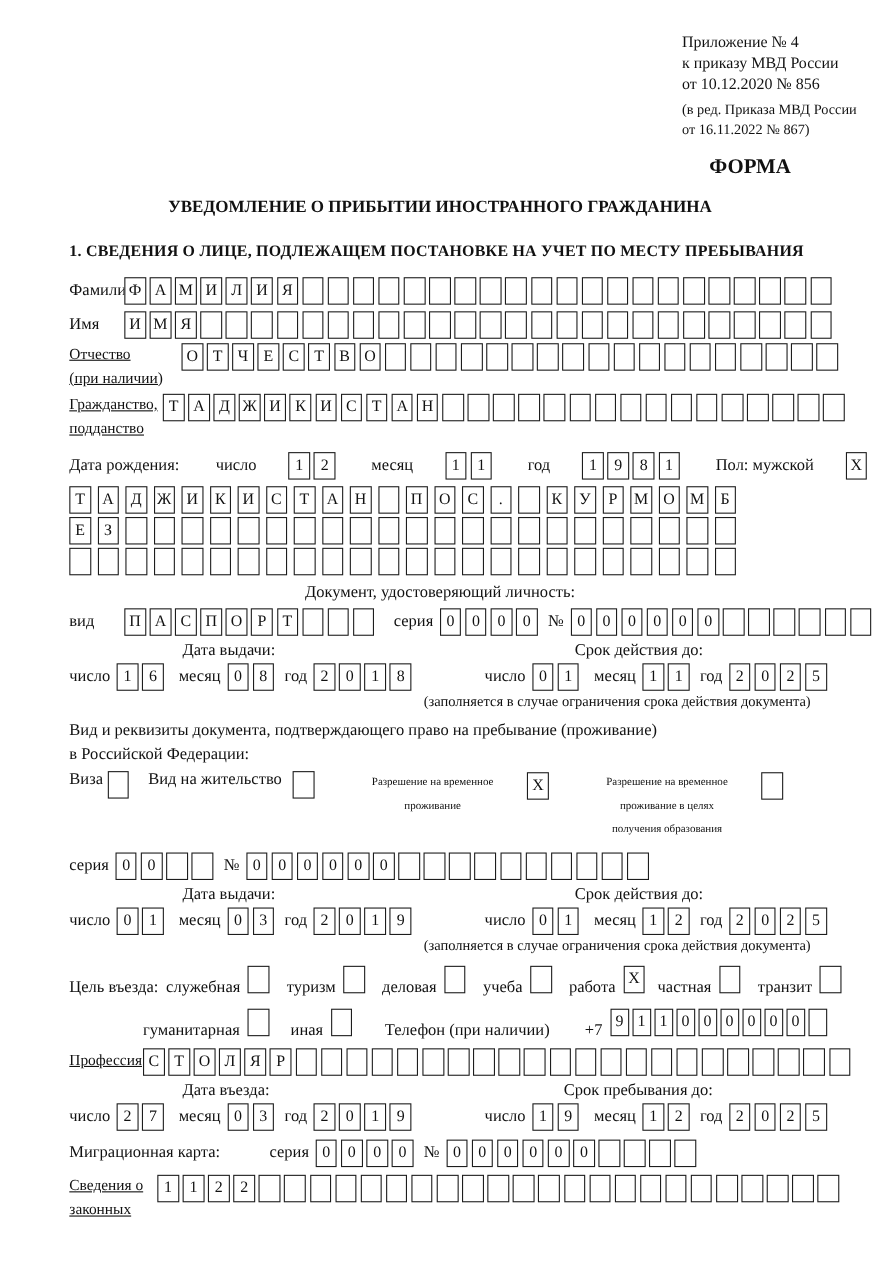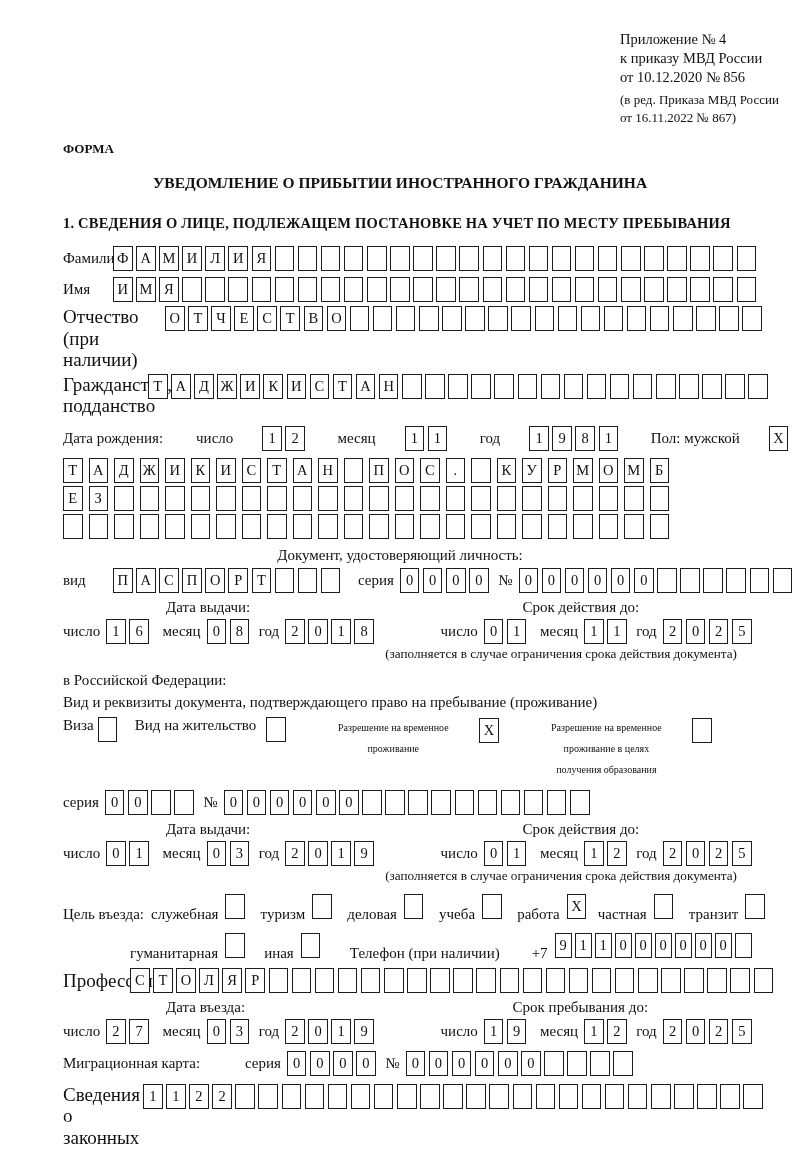--- a/index.html
+++ b/index.html
@@ -4,39 +4,39 @@
 <style>
   html,body{margin:0;padding:0;background:#ffffff;}
   body{width:800px;height:1163px;overflow:hidden;color:#111;
        font-family:"Liberation Serif","DejaVu Serif",serif;}
   .page{box-sizing:border-box;width:756px;height:1163px;padding:30px 19px 0 63px;position:relative;}
 
   
   .hdr-block{margin-left:557px;width:200px;}
   .hdr-line{font-size:14.5px;line-height:19px;white-space:nowrap;}
   .hdr-rev{font-size:13px;line-height:18px;white-space:nowrap;}
-  .forma{font-weight:bold;font-size:13px;margin:14px 18px 0 0;}
+  .forma{font-weight:bold;font-size:19px;text-align:right;margin:14px 18px 0 0;}
   .title{text-align:center;font-weight:bold;font-size:15.5px;line-height:23px;margin-top:14px;}
   .title-underline{display:inline-block;width:52px;border-bottom:2px solid #3a3a3a;height:12px;margin-left:10px;}
   .sec1{font-weight:bold;font-size:14.5px;margin-top:21px;letter-spacing:0.2px;}
 
   
   .cells{display:inline-flex;flex:none;}
   .cell{box-sizing:border-box;flex:none;width:19.5px;height:25px;border:1.6px solid #1d1d1d;
         margin-right:3.6px;display:inline-flex;align-items:center;justify-content:center;
         font-size:14.5px;background:#fff;}
   .wide .cell{margin-right:6px;}
   .tight .cell{width:17px;margin-right:3px;}
 
   
   .frow{display:flex;align-items:center;margin-top:3px;min-height:28px;}
   .frow-top{align-items:flex-start;}
   .lbl{font-size:15px;white-space:nowrap;}
   .lblw{width:50px;flex:none;}
-  .lblcol{flex:none;font-size:19px;line-height:21.5px;}
+  .lblcol{flex:none;font-size:14px;line-height:21.5px;text-decoration:underline;}
   .ml6{margin-left:6px;} .ml10{margin-left:10px;} .ml14{margin-left:14px;} .ml18{margin-left:18px;}
   .mr6{margin-right:6px;} .mr8{margin-right:8px;}
   .boxrows > .cells{margin-bottom:3px;}
   .boxrows{display:flex;flex-direction:column;}
 
   .center-bold{font-weight:normal;font-size:15px;text-align:center;margin-top:5px;}
 
   .dpair{display:flex;margin-top:4px;}
   .dgroup{flex:none;}
   .dg-header{font-size:15px;height:20px;}
@@ -405,22 +405,22 @@
             <span class="cell">0</span>
             <span class="cell">2</span>
             <span class="cell">5</span>
           </span>
       </div>
     </div>
   </div>
   <div class="note">(заполняется в случае ограничения срока действия документа)</div>
 
   <div class="para">
+    <div>Вид и реквизиты документа, подтверждающего право на пребывание (проживание)</div>
     <div>в Российской Федерации:</div>
-    <div>Вид и реквизиты документа, подтверждающего право на пребывание (проживание)</div>
   </div>
 
   <div class="opts">
     <span class="lbl" style="margin-right:4px;">Виза</span>
     <span class="cells">
         <span class="cell"></span>
       </span>
     <span class="lbl ml14" style="margin-right:10px;">Вид на жительство</span>
     <span class="cells">
         <span class="cell"></span>

